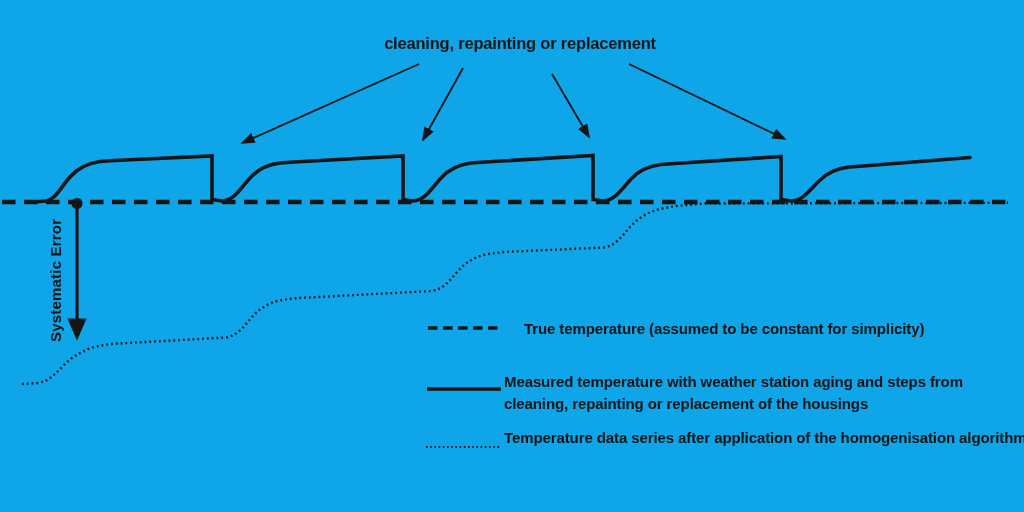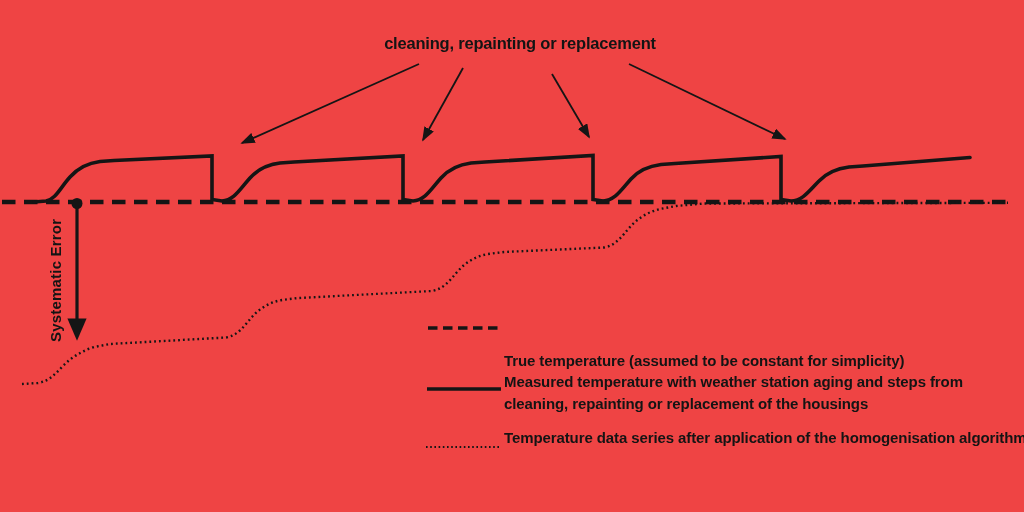--- a/index.html
+++ b/index.html
@@ -5,21 +5,21 @@
   html, body {
     margin: 0;
     padding: 0;
     background: #ffffff;
     font-family: "Liberation Sans", sans-serif;
   }
   .stage {
     position: relative;
     width: 1024px;
     height: 512px;
-    background: #ef4444;
+    background: #0ea5e9;
     overflow: hidden;
   }
   svg.art {
     position: absolute;
     left: 0;
     top: 0;
     width: 1024px;
     height: 512px;
   }
   .ink-stroke { stroke: #151515; fill: none; }
@@ -49,21 +49,21 @@
   }
   .legend-label {
     position: absolute;
     font-size: 15px;
     font-weight: 700;
     line-height: 22px;
     letter-spacing: -0.1px;
     color: #141414;
   }
   .legend-swatch { position: absolute; }
-  #legend-label-1 { left: 504px; top: 318px; width: 500px; margin-top: 32px; }
+  #legend-label-1 { left: 524px; top: 318px; width: 500px; }
   #legend-label-2 { left: 504px; top: 371px; width: 482px; }
   #legend-label-3 { left: 504px; top: 427px; width: 528px; }
   #legend-swatch-1 { left: 425px; top: 323px; }
   #legend-swatch-2 { left: 425px; top: 384px; }
   #legend-swatch-3 { left: 424px; top: 442px; }
 </style>
 </head>
 <body>
 
 <div class="stage">

